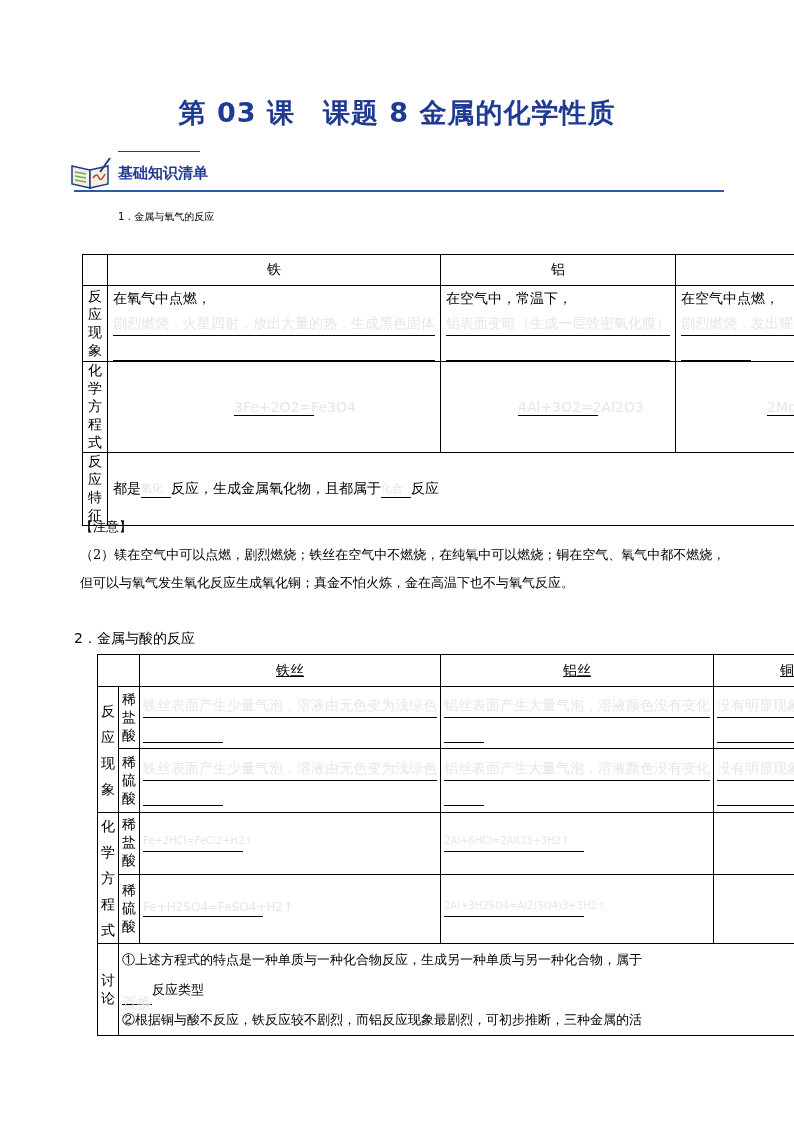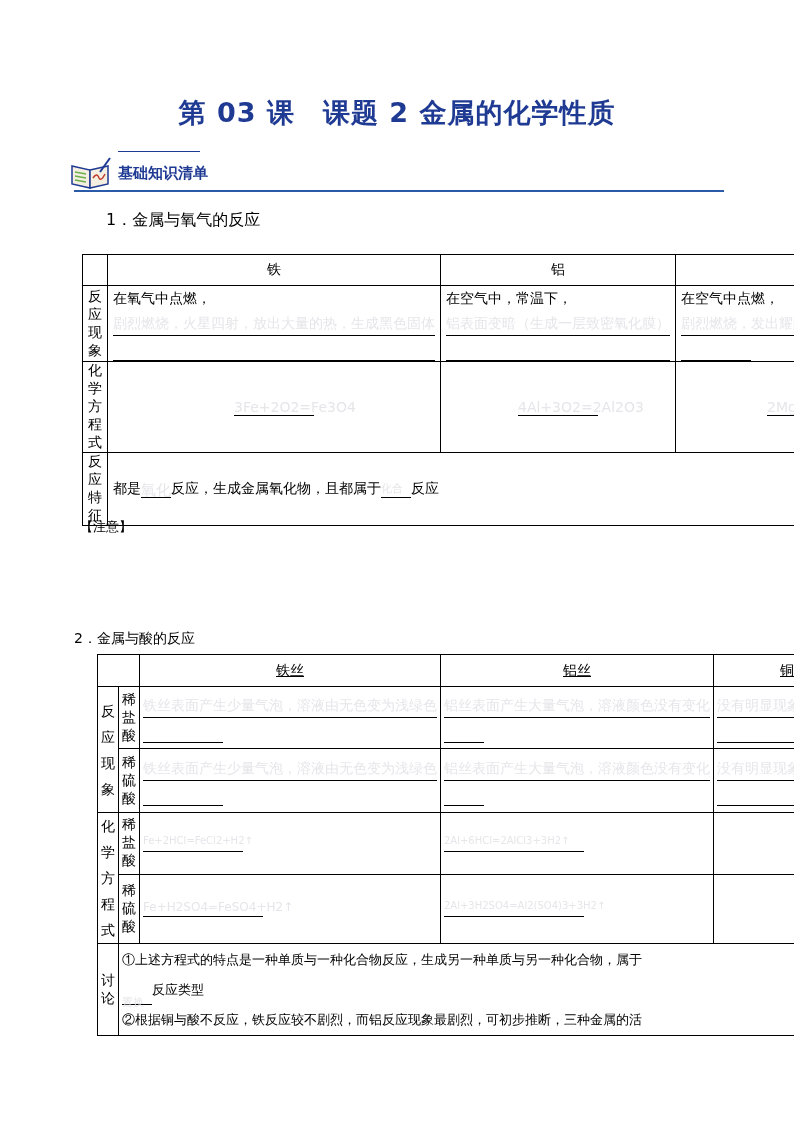--- a/index.html
+++ b/index.html
@@ -3,41 +3,41 @@
 <meta charset="utf-8">
 <style>
   html,body{margin:0;padding:0;background:#fff;}
   body{width:794px;height:1123px;position:relative;overflow:hidden;font-family:"DejaVu Sans","Liberation Sans",sans-serif;color:#000;}
   .title{position:absolute;left:0;right:0;top:95px;text-align:center;font-size:27px;font-weight:bold;color:#1f3a93;letter-spacing:1px;font-family:"DejaVu Sans",sans-serif;}
   .section-head{position:absolute;left:70px;top:148px;width:654px;height:46px;}
   .section-head .topline{position:absolute;left:48px;top:3px;width:82px;height:1px;background:#1f3a93;}
   .section-head .book{position:absolute;left:0;top:8px;width:42px;height:34px;}
   .section-head .label{position:absolute;left:48px;top:16px;font-size:15px;font-weight:bold;color:#1f3a93;}
   .section-head .bottomline{position:absolute;left:4px;top:42px;width:650px;height:2px;background:#2a5aa8;}
-  .h1{position:absolute;left:106px;top:210px;font-size:16px;}
+  .h1{position:absolute;left:118px;top:210px;font-size:10px;}
   .h2{position:absolute;left:74px;top:630px;font-size:14px;}
   table{border-collapse:collapse;position:absolute;font-size:14px;}
   td{border:1px solid #000;padding:0 5px;vertical-align:middle;}
   .t1{left:82px;top:254px;width:647px;}
   .t1 td{height:30px;}
   .center{text-align:center;}
   .faint{color:#e6e6ea;}
   .blank{display:inline-block;border-bottom:1px solid #000;min-width:30px;height:16px;vertical-align:bottom;}
   .ul{text-decoration:underline;}
   .cell-lines{line-height:25px;}
   .cell-lines .ln{display:block;border-bottom:1px solid #000;height:24px;white-space:nowrap;overflow:hidden;text-align:right;}
   .note{position:absolute;left:80px;width:650px;font-size:13px;line-height:28px;font-family:"DejaVu Serif",serif;margin-top:43px;}
   .t2{left:97px;top:654px;width:600px;}
   .t2 td{padding:0 3px;}
   .disc{line-height:30px;}
 </style>
 </head>
 <body>
 
-<div class="title">第 03 课　课题 2 金属的化学性质</div>
+<div class="title">第 03 课　课题 8 金属的化学性质</div>
 
 <div class="section-head">
   <div class="topline"></div>
   <svg class="book" viewBox="0 0 42 34">
     <path d="M2 10 L20 14 L20 32 L2 28 Z" fill="#f4efe0" stroke="#1f3a93" stroke-width="1.5"></path>
     <path d="M20 14 L38 10 L38 28 L20 32 Z" fill="#f4efe0" stroke="#1f3a93" stroke-width="1.5"></path>
     <path d="M5 16 L16 18 M5 20 L16 22 M5 24 L16 26" stroke="#6ab04c" stroke-width="1.5"></path>
     <path d="M23 22 q4 -6 6 0 q2 4 6 -4" stroke="#c0392b" stroke-width="1.5" fill="none"></path>
     <path d="M30 16 L40 2" stroke="#1f3a93" stroke-width="2"></path>
   </svg>
@@ -78,28 +78,29 @@
   <tr>
     <td>化学方程式</td>
     <td class="center"><span class="blank faint" style="width:80px">3Fe+2O2=Fe3O4</span></td>
     <td class="center"><span class="blank faint" style="width:80px">4Al+3O2=2Al2O3</span></td>
     <td class="center"><span class="blank faint" style="width:80px">2Mg+O2=2MgO</span></td>
 
   </tr>
   <tr>
     <td>反应特征</td>
     <td colspan="4">
-      <span>都是</span><span class="blank faint" style="width:28px;font-size:15px">氧化</span><span>反应，生成金属氧化物，且都属于</span><span class="blank faint" style="width:28px;font-size:11px">化合</span><span>反应</span>
+      <span>都是</span><span class="blank faint" style="width:28px;font-size:11px">氧化</span><span>反应，生成金属氧化物，且都属于</span><span class="blank faint" style="width:28px;font-size:11px">化合</span><span>反应</span>
     </td>
   </tr>
 </tbody>
   </table>
 
 <div class="note" style="top:470px">
   <div>【注意】</div>
+  <div>（2）镁在空气中可以点燃，剧烈燃烧；铁丝在空气中不燃烧，在纯氧中可以燃烧；铜在空气、氧气中都不燃烧，但可以与氧气发生氧化反应生成氧化铜；真金不怕火炼，金在高温下也不与氧气反应。</div>
 </div>
 
 <div class="h2">2．金属与酸的反应</div>
 
 <table class="t2">
   <tbody>
       <tr style="height:32px">
     <td colspan="2" style="width:76px"></td>
     <td class="center ul" style="width:200px">铁丝</td>
     <td class="center ul" style="width:227px">铝丝</td>
@@ -146,18 +147,18 @@
   <tr style="height:62px">
     <td>稀硫酸</td>
     <td><span class="blank faint" style="width:120px;font-size:12px">Fe+H2SO4=FeSO4+H2↑</span></td>
     <td><span class="blank faint" style="width:140px;font-size:10px">2Al+3H2SO4=Al2(SO4)3+3H2↑</span></td>
     <td></td>
   </tr>
   <tr style="height:92px">
     <td colspan="1">讨论</td>
     <td colspan="4" class="disc" style="font-family:'DejaVu Serif',serif;font-size:13px">
       <div>①上述方程式的特点是一种单质与一种化合物反应，生成另一种单质与另一种化合物，属于</div>
-      <div><span class="blank faint" style="width:28px;font-size:11px">置换</span><span>反应类型</span></div>
+      <div><span class="blank faint" style="width:28px;font-size:15px">置换</span><span>反应类型</span></div>
       <div>②根据铜与酸不反应，铁反应较不剧烈，而铝反应现象最剧烈，可初步推断，三种金属的活</div>
     </td>
   </tr>
 </tbody>
   </table>
 
 </body></html>

